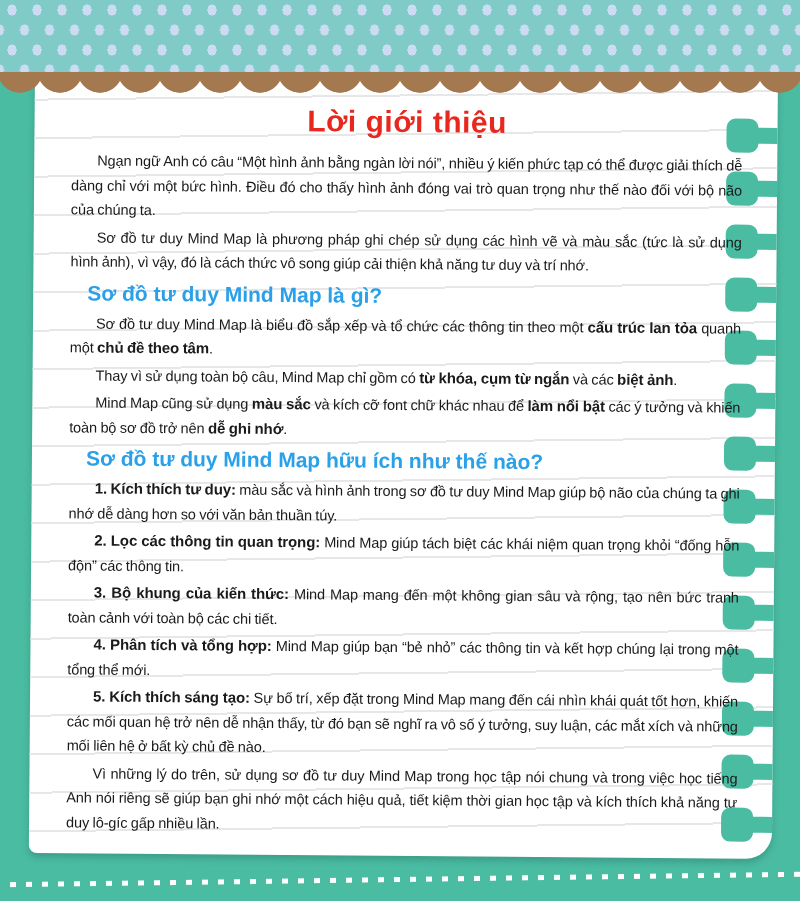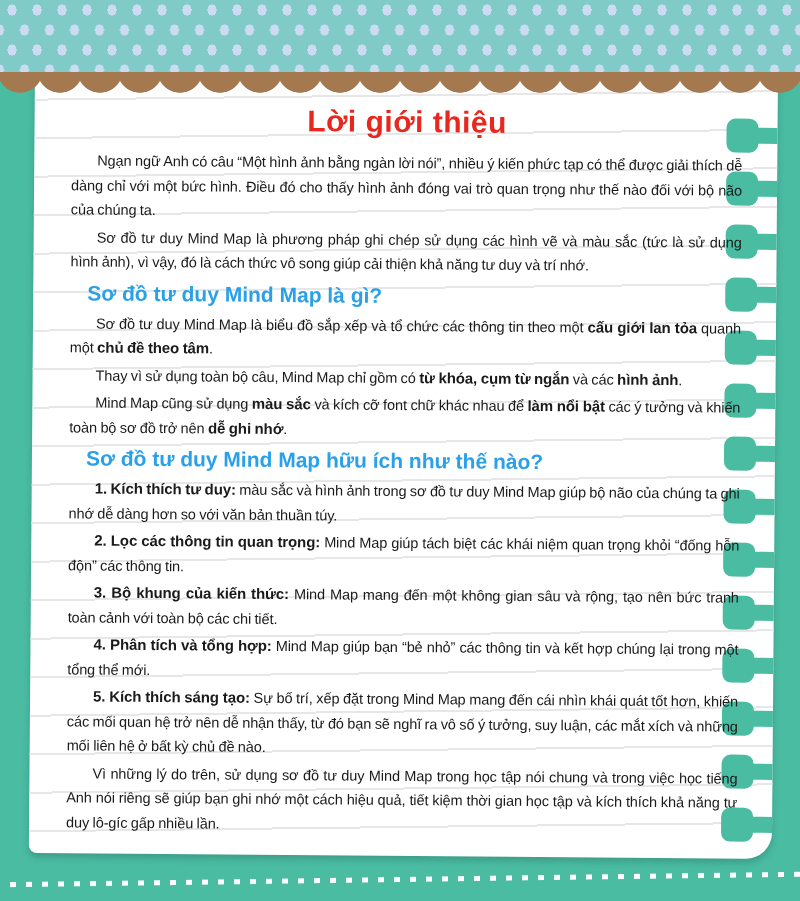--- a/index.html
+++ b/index.html
@@ -102,23 +102,23 @@
   <div class="tab" style="top:735px"></div>
 
   <div class="content">
     <h1 class="title">Lời giới thiệu</h1>
 
     <p class="p">Ngạn ngữ Anh có câu “Một hình ảnh bằng ngàn lời nói”, nhiều ý kiến phức tạp có thể được giải thích dễ dàng chỉ với một bức hình. Điều đó cho thấy hình ảnh đóng vai trò quan trọng như thế nào đối với bộ não của chúng ta.</p>
     <p class="p">Sơ đồ tư duy Mind Map là phương pháp ghi chép sử dụng các hình vẽ và màu sắc (tức là sử dụng hình ảnh), vì vậy, đó là cách thức vô song giúp cải thiện khả năng tư duy và trí nhớ.</p>
 
     <h2 class="sec-heading">Sơ đồ tư duy Mind Map là gì?</h2>
 
-    <p class="p"><span>Sơ đồ tư duy Mind Map là biểu đồ sắp xếp và tổ chức các thông tin theo một </span><b>cấu giới lan tỏa</b><span> quanh một </span><b>chủ đề theo tâm</b><span>.</span></p>
+    <p class="p"><span>Sơ đồ tư duy Mind Map là biểu đồ sắp xếp và tổ chức các thông tin theo một </span><b>cấu trúc lan tỏa</b><span> quanh một </span><b>chủ đề theo tâm</b><span>.</span></p>
 
-    <p class="p"><span>Thay vì sử dụng toàn bộ câu, Mind Map chỉ gồm có </span><b>từ khóa, cụm từ ngắn</b><span> và các </span><b>hình ảnh</b><span>.</span></p>
+    <p class="p"><span>Thay vì sử dụng toàn bộ câu, Mind Map chỉ gồm có </span><b>từ khóa, cụm từ ngắn</b><span> và các </span><b>biệt ảnh</b><span>.</span></p>
 
     <p class="p"><span>Mind Map cũng sử dụng </span><b>màu sắc</b><span> và kích cỡ font chữ khác nhau để </span><b>làm nổi bật</b><span> các ý tưởng và khiến toàn bộ sơ đồ trở nên </span><b>dễ ghi nhớ</b><span>.</span></p>
 
     <h2 class="sec-heading">Sơ đồ tư duy Mind Map hữu ích như thế nào?</h2>
 
     <p class="p"><b class="lbl">1. Kích thích tư duy:</b><span> màu sắc và hình ảnh trong sơ đồ tư duy Mind Map giúp bộ não của chúng ta ghi nhớ dễ dàng hơn so với văn bản thuần túy.</span></p>
     <p class="p"><b class="lbl">2. Lọc các thông tin quan trọng:</b><span> Mind Map giúp tách biệt các khái niệm quan trọng khỏi “đống hỗn độn” các thông tin.</span></p>
     <p class="p"><b class="lbl">3. Bộ khung của kiến thức:</b><span> Mind Map mang đến một không gian sâu và rộng, tạo nên bức tranh toàn cảnh với toàn bộ các chi tiết.</span></p>
     <p class="p"><b class="lbl">4. Phân tích và tổng hợp:</b><span> Mind Map giúp bạn “bẻ nhỏ” các thông tin và kết hợp chúng lại trong một tổng thể mới.</span></p>
     <p class="p"><b class="lbl">5. Kích thích sáng tạo:</b><span> Sự bố trí, xếp đặt trong Mind Map mang đến cái nhìn khái quát tốt hơn, khiến các mối quan hệ trở nên dễ nhận thấy, từ đó bạn sẽ nghĩ ra vô số ý tưởng, suy luận, các mắt xích và những mối liên hệ ở bất kỳ chủ đề nào.</span></p>

